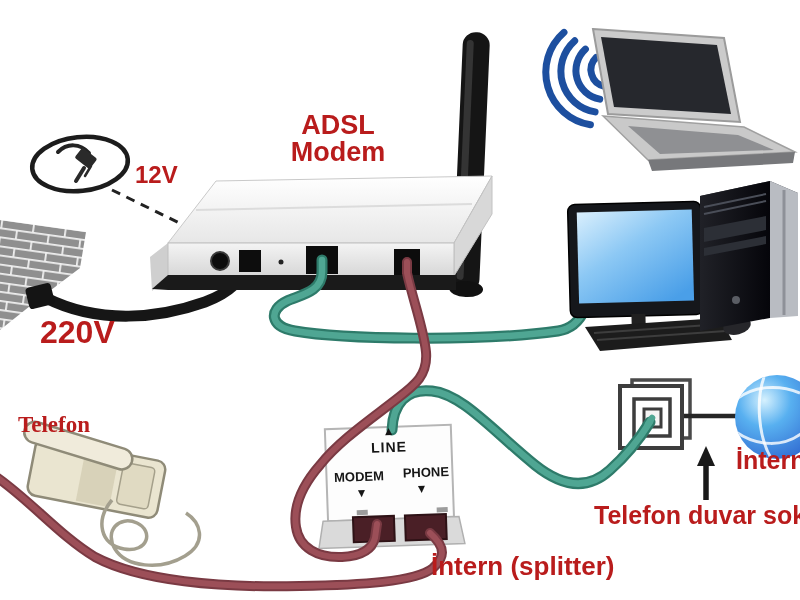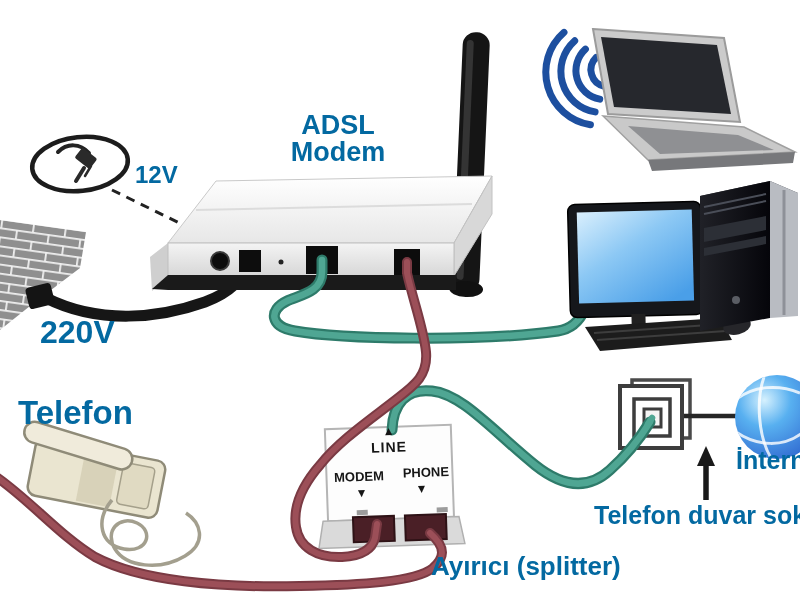--- a/index.html
+++ b/index.html
@@ -3,27 +3,27 @@
 <meta charset="utf-8">
 <style>
   html,body{margin:0;padding:0;}
   body{
     width:800px;height:600px;overflow:hidden;position:relative;
     background:#ffffff;
     font-family:"Liberation Sans",sans-serif;
   }
   .stage{position:absolute;left:0;top:0;width:800px;height:600px;}
   .lbl{
-    position:absolute;font-weight:bold;color:#0369a1;white-space:nowrap;
+    position:absolute;font-weight:bold;color:#b91c1c;white-space:nowrap;
     font-family:"Liberation Sans",sans-serif;
   }
   .lbl-adsl{left:278px;top:112px;width:120px;text-align:center;font-size:27px;line-height:27px;}
   .lbl-12v{left:135px;top:161px;font-size:24px;}
   .lbl-220v{left:40px;top:314px;font-size:32px;}
-  .lbl-telefon{left:18px;top:394px;font-size:33px;}
+  .lbl-telefon{left:18px;top:412px;font-size:23px;font-family:Liberation Serif, serif;}
   .lbl-splitter{left:431px;top:551px;font-size:26px;}
   .lbl-socket{left:594px;top:501px;font-size:25px;}
   .lbl-internet{left:736px;top:446px;font-size:25px;}
   .splitter-text{
     position:absolute;left:327px;top:427px;width:126px;height:92px;
     transform:rotate(-2deg);font-weight:bold;color:#161616;
   }
   .splitter-text span{position:absolute;}
   .sp-arrow-up{top:-3px;left:0;width:100%;text-align:center;font-size:12px;}
   .sp-line{top:12px;left:0;width:100%;text-align:center;font-size:14px;letter-spacing:1px;}
@@ -213,21 +213,21 @@
   <path d="M648,424 L652,418" fill="none" style="stroke:var(--c-ethernet_cable,#4fa693)" stroke-width="6.5" stroke-linecap="round"></path>
 </svg>
 
 <div class="lbl lbl-adsl">
   <div>ADSL</div>
   <div>Modem</div>
 </div>
 <div class="lbl lbl-12v">12V</div>
 <div class="lbl lbl-220v">220V</div>
 <div class="lbl lbl-telefon">Telefon</div>
-<div class="lbl lbl-splitter">Ayırıcı (splitter)</div>
+<div class="lbl lbl-splitter">İntern (splitter)</div>
 <div class="lbl lbl-socket">Telefon duvar sok</div>
 <div class="lbl lbl-internet">İntern</div>
 
 <div class="splitter-text">
   <span class="sp-arrow-up">▲</span>
   <span class="sp-line">LINE</span>
   <span class="sp-modem">MODEM</span>
   <span class="sp-phone">PHONE</span>
   <span class="sp-arr-l">▼</span>
   <span class="sp-arr-r">▼</span>

